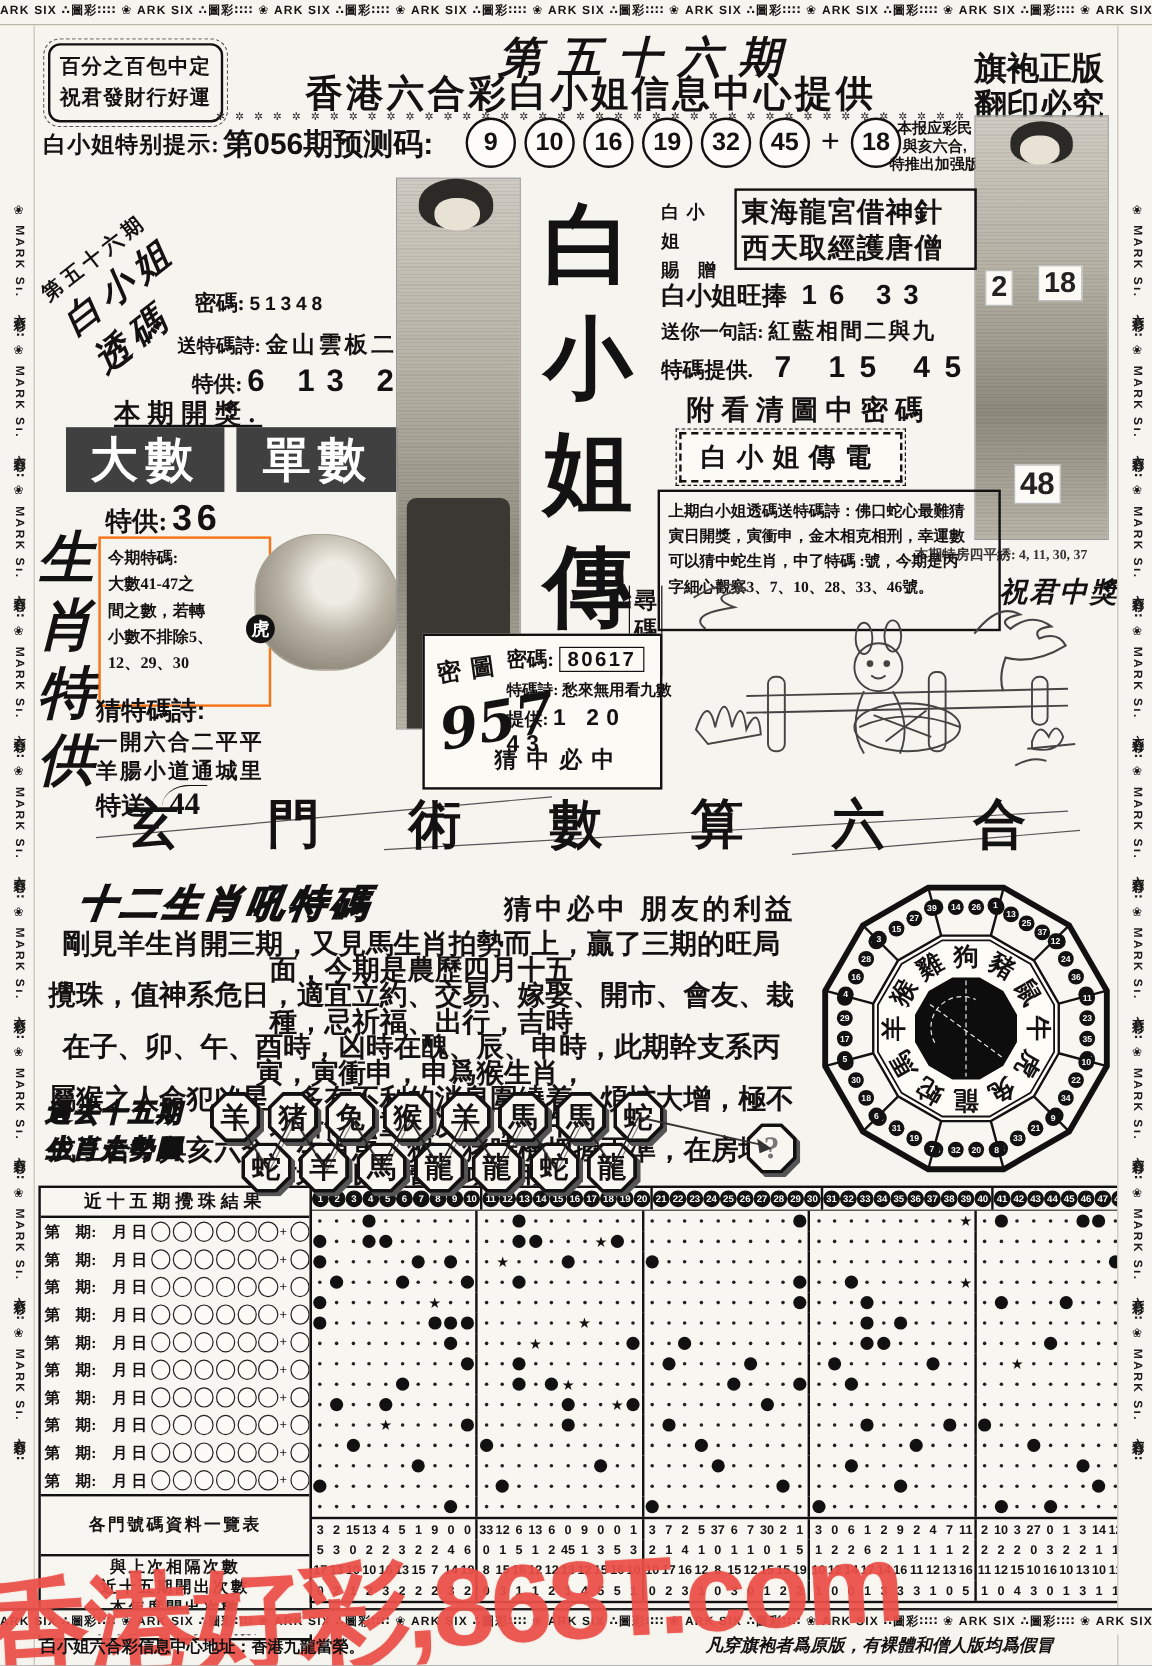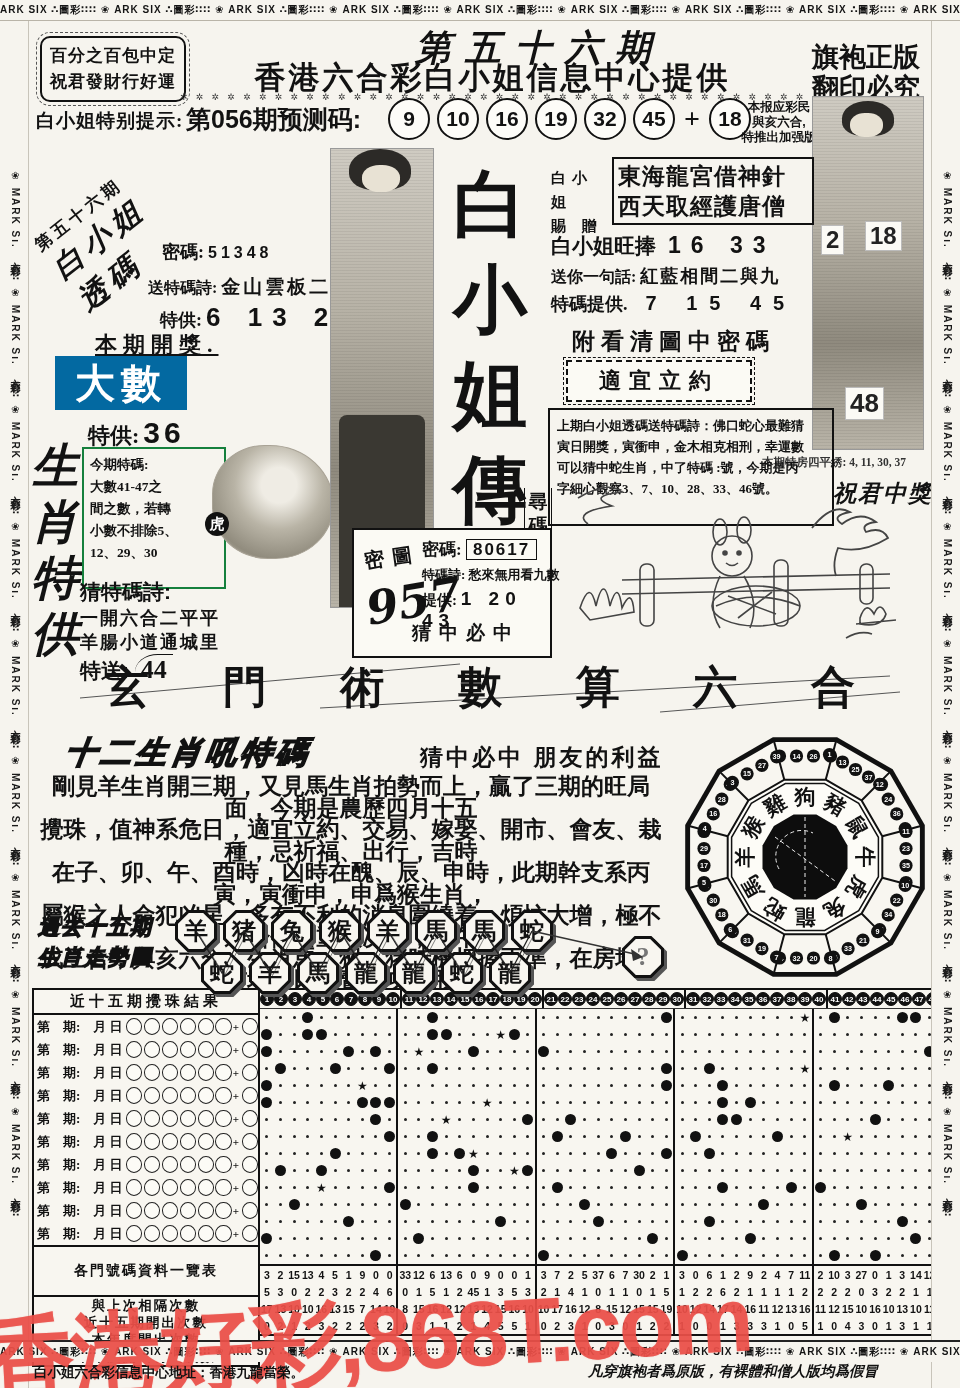--- a/index.html
+++ b/index.html
@@ -52,24 +52,24 @@
   .photo-caption{left:762px;top:455px;width:172px;font-size:11.5px;font-weight:bold;color:#333;}
 
   
   .diag-wrap{left:30px;top:238px;width:130px;height:150px;transform:rotate(-38deg);transform-origin:left top;}
   .diag1{font-size:17px;font-weight:bold;letter-spacing:4px;}
   .diag2{font-size:30px;font-weight:900;letter-spacing:6px;font-style:italic;}
   .kv-line{white-space:nowrap;}
   .kv-line .k{font-size:18px;font-weight:bold;}
   .kv-line .v{font-size:16px;font-weight:bold;font-family:"Liberation Sans","DejaVu Sans",sans-serif;letter-spacing:4px;}
   .draw-note{left:95px;top:330px;font-size:22px;font-weight:900;letter-spacing:6px;text-decoration:underline;}
-  .black-box{background:#0369a1;color:#fff;display:flex;align-items:center;justify-content:center;
+  .black-box{background:#404040;color:#fff;display:flex;align-items:center;justify-content:center;
     font-size:40px;font-weight:900;font-family:"Liberation Sans","DejaVu Sans",sans-serif;letter-spacing:6px;}
   .vert-title{left:30px;top:438px;width:50px;font-size:47px;font-weight:900;line-height:56px;text-align:center;font-style:italic;}
-  .tip-box{left:82px;top:447px;width:128px;height:128px;border:2px solid #15803d;padding:5px 6px;
+  .tip-box{left:82px;top:447px;width:128px;height:128px;border:2px solid #f97316;padding:5px 6px;
     font-size:13.5px;font-weight:bold;line-height:22px;white-space:nowrap;}
   .tiger{left:212px;top:445px;width:120px;height:112px;border-radius:45% 55% 50% 48%;
     background:radial-gradient(circle at 55% 35%,#efece4 18%,#b9b4a6 45%,#918c7e 75%,#d8d4c8 100%);
     border:1px solid #a9a396;}
   .tiger-seal{left:205px;top:512px;width:24px;height:24px;background:#111;color:#fff;border-radius:50%;
     display:flex;align-items:center;justify-content:center;font-size:15px;font-weight:bold;}
   .poem2-label{left:80px;top:578px;font-size:21px;font-weight:900;font-family:"Liberation Sans","DejaVu Sans",sans-serif;}
   .poem2-line{left:80px;font-size:18px;font-weight:bold;letter-spacing:2px;}
   .ts-line{left:80px;top:655px;font-size:21px;font-weight:900;font-family:"Liberation Sans","DejaVu Sans",sans-serif;}
   .ts-num{font-size:26px;font-weight:bold;font-family:"Liberation Serif",serif;border-top:1.5px solid #111;
@@ -224,20 +224,21 @@
   <div class="abs kv-line" style="left:148px;top:274px;">
     <span class="k" style="font-size:16px;">送特碼詩:</span>
     <span class="k" style="font-size:19px;letter-spacing:3px;">金山雲板二三更</span>
   </div>
   <div class="abs kv-line" style="left:160px;top:302px;">
     <span class="k">特供:</span>
     <span class="v" style="font-size:26px;letter-spacing:10px;">6 13 24 39</span>
   </div>
   <div class="abs draw-note">本期開獎.</div>
   <div class="abs black-box" style="left:55px;top:356px;width:132px;height:54px;">大數</div>
+  <div class="abs black-box" style="left:197px;top:356px;width:136px;height:54px;">單數</div>
   <div class="abs kv-line" style="left:88px;top:416px;">
     <span class="k" style="font-size:22px;">特供:</span>
     <span class="v" style="font-size:30px;">36</span>
   </div>
   <div class="abs vert-title">
     <div id="vertTitle" title="生肖特供">
         <div>生</div>
         <div>肖</div>
         <div>特</div>
         <div>供</div>
@@ -306,24 +307,24 @@
   <div class="abs r-line" style="top:232px;">
     <span style="font-size:21px;font-weight:bold;">白小姐旺捧</span>
     <span class="sans" style="font-size:23px;font-weight:bold;letter-spacing:10px;margin-left:8px;">16 33</span>
   </div>
   <div class="abs r-line" style="top:264px;">
     <span style="font-size:16px;font-weight:bold;">送你一句話:</span>
     <span style="font-size:18px;font-weight:bold;letter-spacing:2px;">紅藍相間二與九</span>
   </div>
   <div class="abs r-line" style="top:292px;">
     <span style="font-size:18px;font-weight:bold;">特碼提供.</span>
-    <span class="sans" style="font-size:20px;font-weight:bold;letter-spacing:12px;margin-left:14px;">7 15 45</span>
+    <span class="sans" style="font-size:25px;font-weight:bold;letter-spacing:12px;margin-left:14px;">7 15 45</span>
   </div>
   <div class="abs see-line">附看清圖中密碼</div>
-  <div class="abs dash-box">適宜立約</div>
+  <div class="abs dash-box">白小姐傳電</div>
   <div class="abs last-para">
     <div>上期白小姐透碼送特碼詩：佛口蛇心最難猜</div>
     <div>寅日開獎，寅衝申，金木相克相刑，幸運數</div>
     <div>可以猜中蛇生肖，中了特碼 :號，今期是丙</div>
     <div>字細心觀察3、7、10、28、33、46號。</div>
   </div>
   <div class="abs wish">祝君中獎</div>
 
   <div class="abs scene">
     <svg width="372" height="185" viewBox="0 0 372 185">

